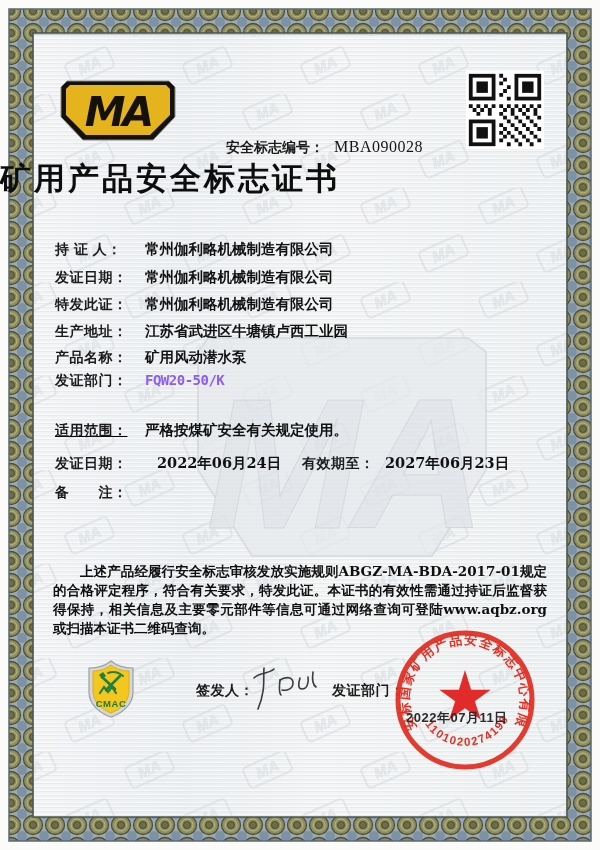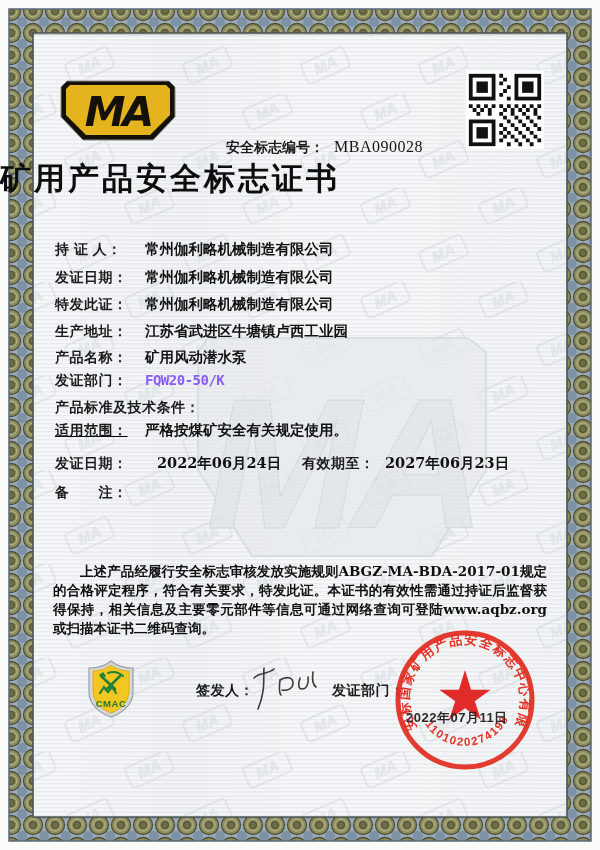--- a/index.html
+++ b/index.html
@@ -135,21 +135,20 @@
 
   <div class="abs z2" style="left:55px;top:322px;"><span class="lbl">生产地址：</span></div>
   <div class="abs z2" style="left:145px;top:322px;"><span class="val">江苏省武进区牛塘镇卢西工业园</span></div>
 
   <div class="abs z2" style="left:55px;top:348px;"><span class="lbl">产品名称：</span></div>
   <div class="abs z2" style="left:145px;top:348px;"><span class="val">矿用风动潜水泵</span></div>
 
   <div class="abs z2" style="left:55px;top:371px;"><span class="lbl">发证部门：</span></div>
   <div class="abs z2" style="left:145px;top:371px;"><span class="val-latin">FQW20-50/K</span></div>
 
-  <div class="abs z2" style="left:55px;top:398px;"><span class="lbl">产品标准及技术条件：</span></div>
 
   <div class="abs z2" style="left:55px;top:421px;text-decoration:underline;"><span class="lbl">适用范围：</span></div>
   <div class="abs z2" style="left:145px;top:421px;"><span class="val">严格按煤矿安全有关规定使用。</span></div>
 
   <div class="abs z2" style="left:55px;top:454px;"><span class="lbl">发证日期：</span></div>
   <div class="abs z2" style="left:157px;top:454px;"><span class="val">2022年06月24日</span></div>
   <div class="abs z2" style="left:302px;top:454px;"><span class="lbl">有效期至：</span></div>
   <div class="abs z2" style="left:385px;top:454px;"><span class="val">2027年06月23日</span></div>
 
   <div class="abs z2" style="left:55px;top:483px;"><span class="lbl">备　　注：</span></div>

